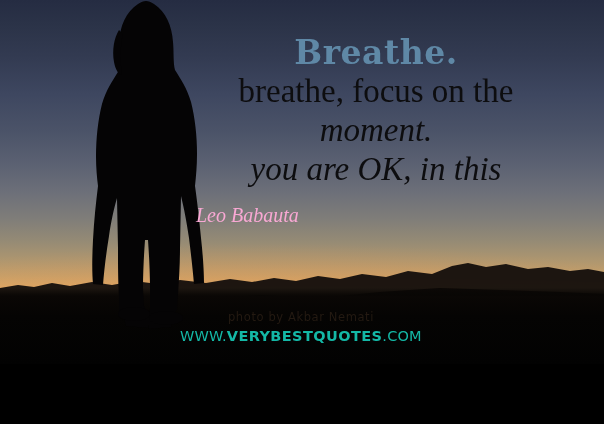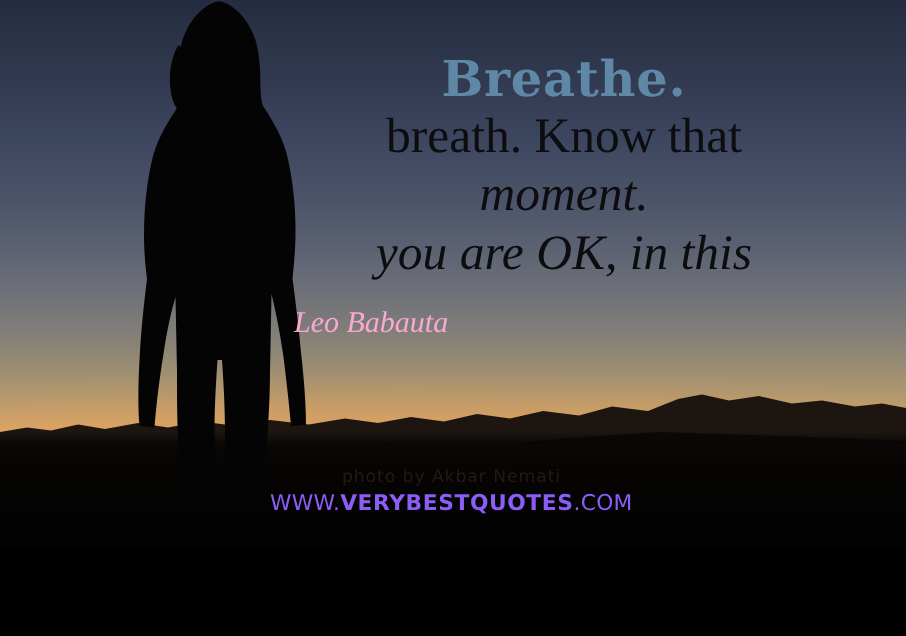--- a/index.html
+++ b/index.html
@@ -139,21 +139,21 @@
     font-size: 11.5px;
     letter-spacing: 0.6px;
     color: #241a12;
     margin: 0 0 4px 12px;
     white-space: nowrap;
   }
   .site-url {
     font-family: "DejaVu Sans", sans-serif;
     font-size: 14.5px;
     letter-spacing: 0.2px;
-    color: #8b5cf6;
+    color: #14b8a6;
     margin: 0;
     white-space: nowrap;
   }
   .site-url .lite { font-weight: 400; }
   .site-url .bold { font-weight: bold; letter-spacing: 0.4px; }
 </style>
 </head>
 <body>
 
 <div id="stage">
@@ -191,21 +191,21 @@
       C113,92 106,82 101,74 C99,66 100,56 99,46
       C98,30 92,16 80,8 C74,4 70,4 64,8 Z"></path>
     <path fill="#050405" d="M45,34 C40,42 38,54 40,66 C42,76 46,80 48,78
       C46,66 46,50 49,38 Z"></path>
     <ellipse cx="60" cy="318" rx="16" ry="7" fill="#050405"></ellipse>
     <ellipse cx="92" cy="322" rx="17" ry="7" fill="#050405"></ellipse>
   </svg>
 
   <div class="quote-block">
     <p class="headline">Breathe.</p>
-    <p class="quote-line">breath. Know that</p>
+    <p class="quote-line">breathe, focus on the</p>
     <p class="quote-line italic">moment.</p>
     <p class="quote-line italic">you are OK, in this</p>
     <p class="author">Leo Babauta</p>
   </div>
 
   <div class="credits">
     <p class="photo-by">photo by  Akbar Nemati</p>
     <p class="site-url">
       <span class="lite">WWW.</span><span class="bold">VERYBESTQUOTES</span><span class="lite">.COM</span>
     </p>

